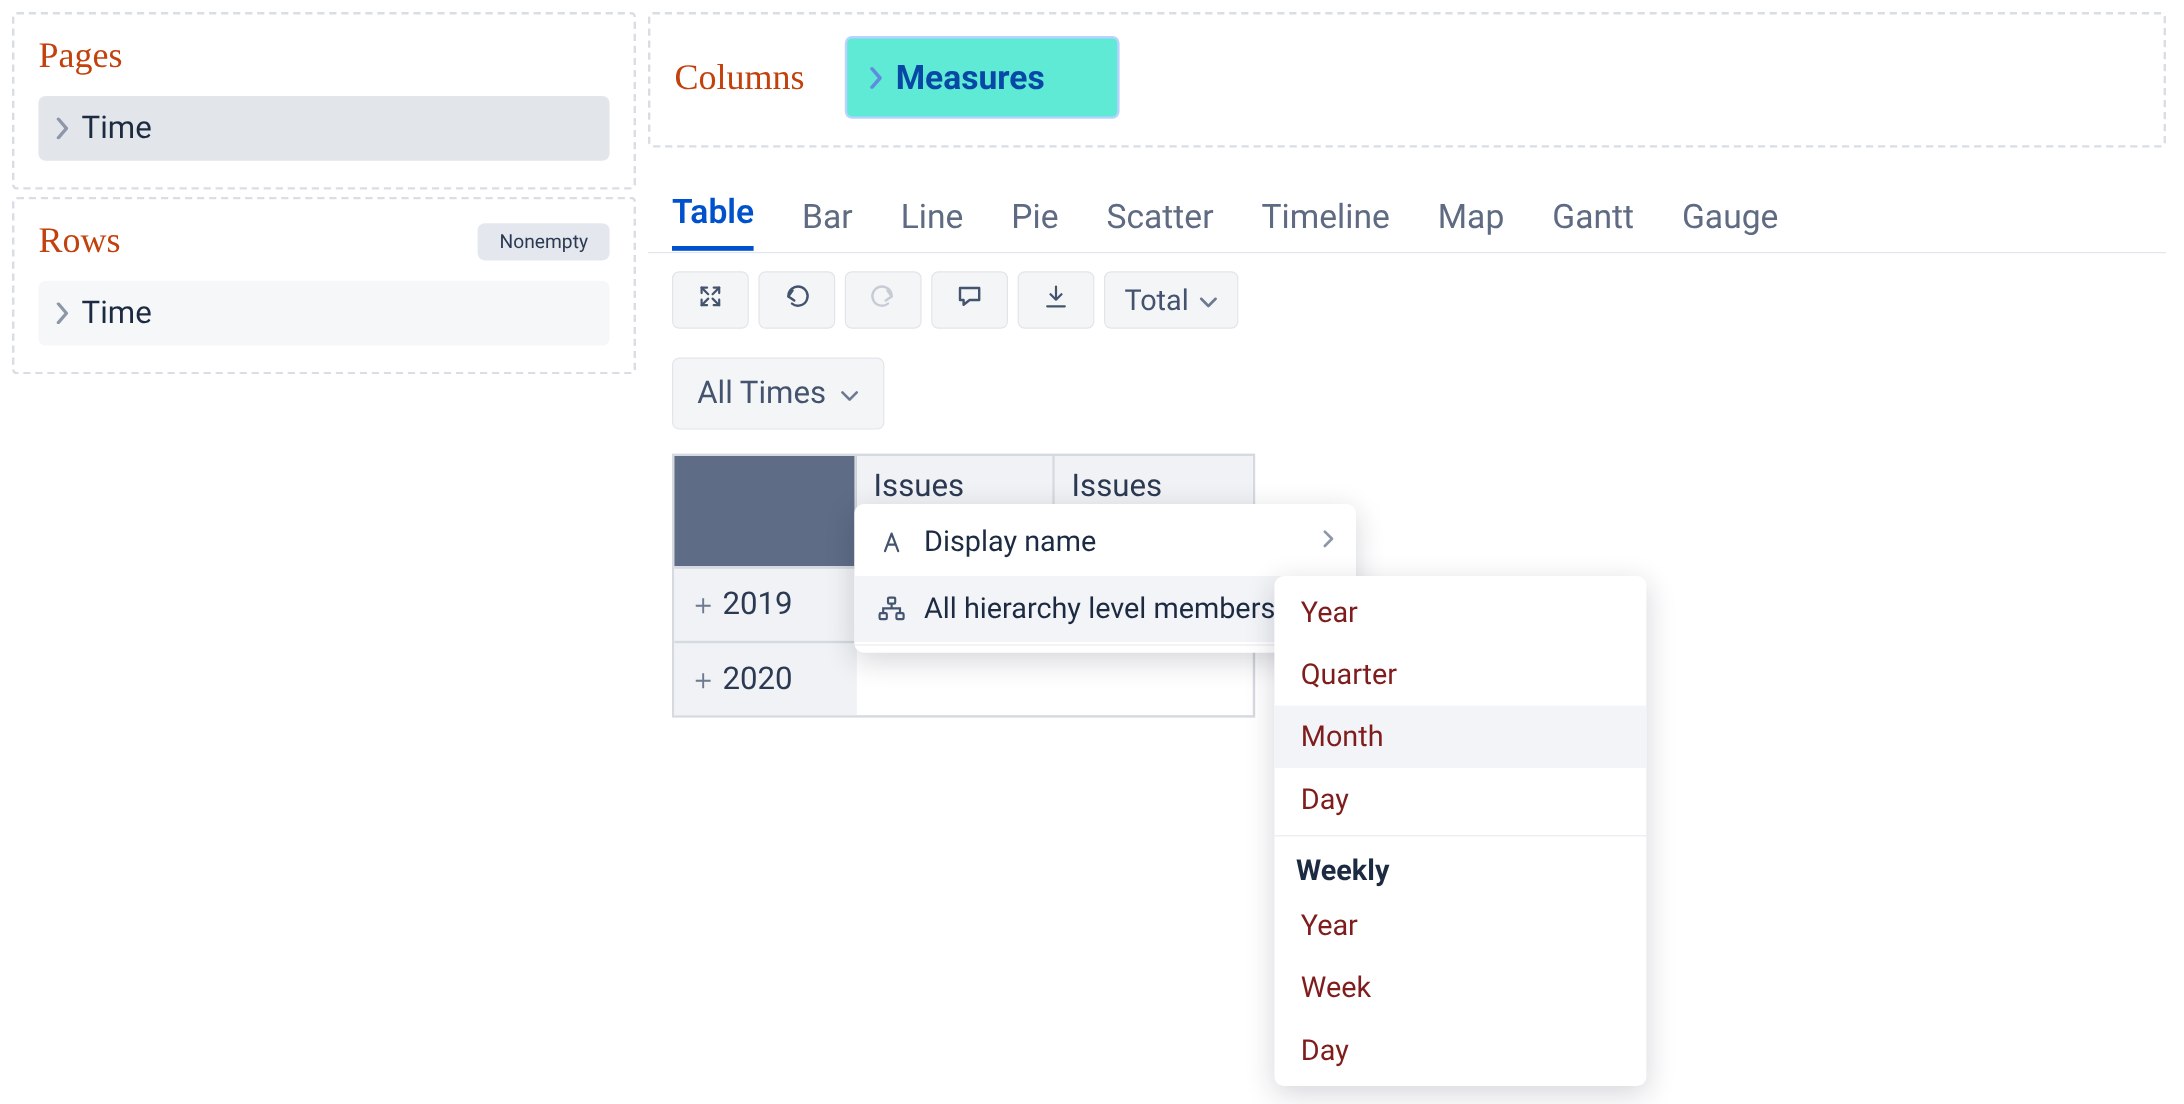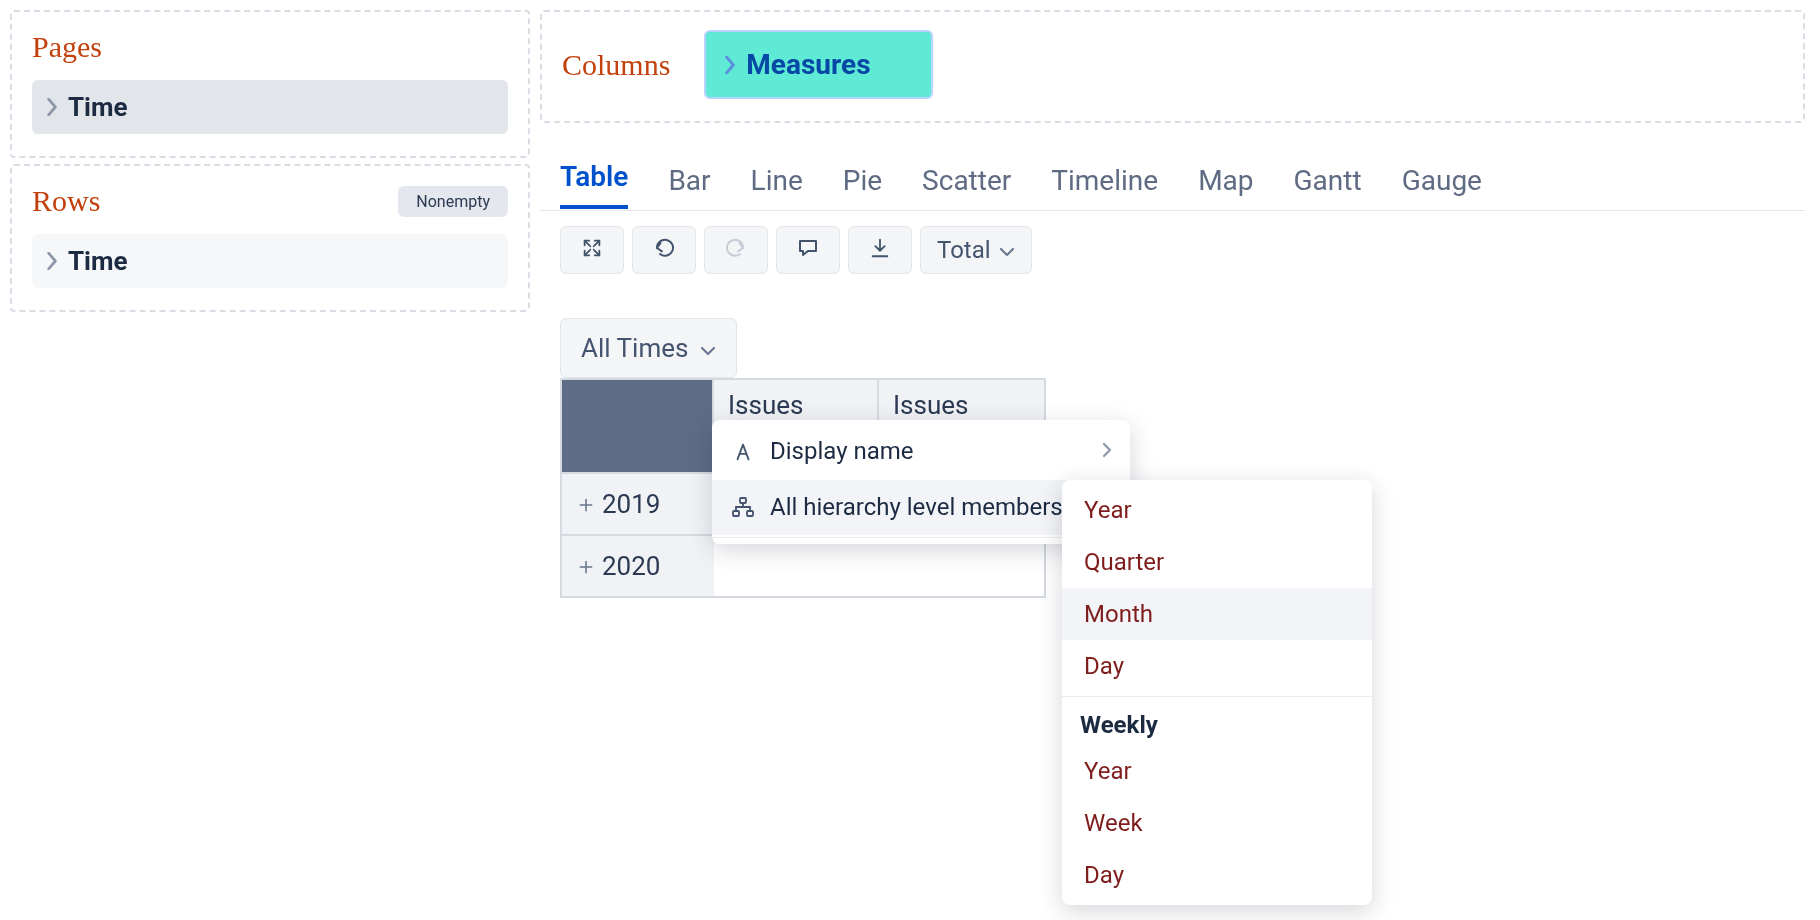--- a/index.html
+++ b/index.html
@@ -46,21 +46,21 @@
     border-radius: 6px;
     cursor: pointer;
   }
   .dim-chip {
     display: flex;
     align-items: center;
     gap: 10px;
     padding: 12px 14px;
     border-radius: 6px;
     font-size: 26px;
-    font-weight: 700;
+    font-weight: 400;
     color: #1c2b42;
     cursor: pointer;
   }
   .dim-chip.selected { background: #e2e5ea; }
   .dim-chip.light    { background: #f6f7f9; }
 
   
   .columns-panel {
     position: absolute;
     left: 540px;
@@ -152,21 +152,20 @@
     border: 1px solid #e2e5ea;
     background: #f4f5f7;
     border-radius: 6px;
     padding: 14px 20px;
     font-size: 26px;
     color: #44546e;
     display: flex;
     align-items: center;
     gap: 12px;
     cursor: pointer;
-    margin-top: 20px;
   }
 
   
   .rtable {
     position: absolute;
     left: 560px;
     top: 378px;
     border: 2px solid #d5d9e0;
   }
   .rtable .hdr-row, .rtable .body-row { display: flex; }

